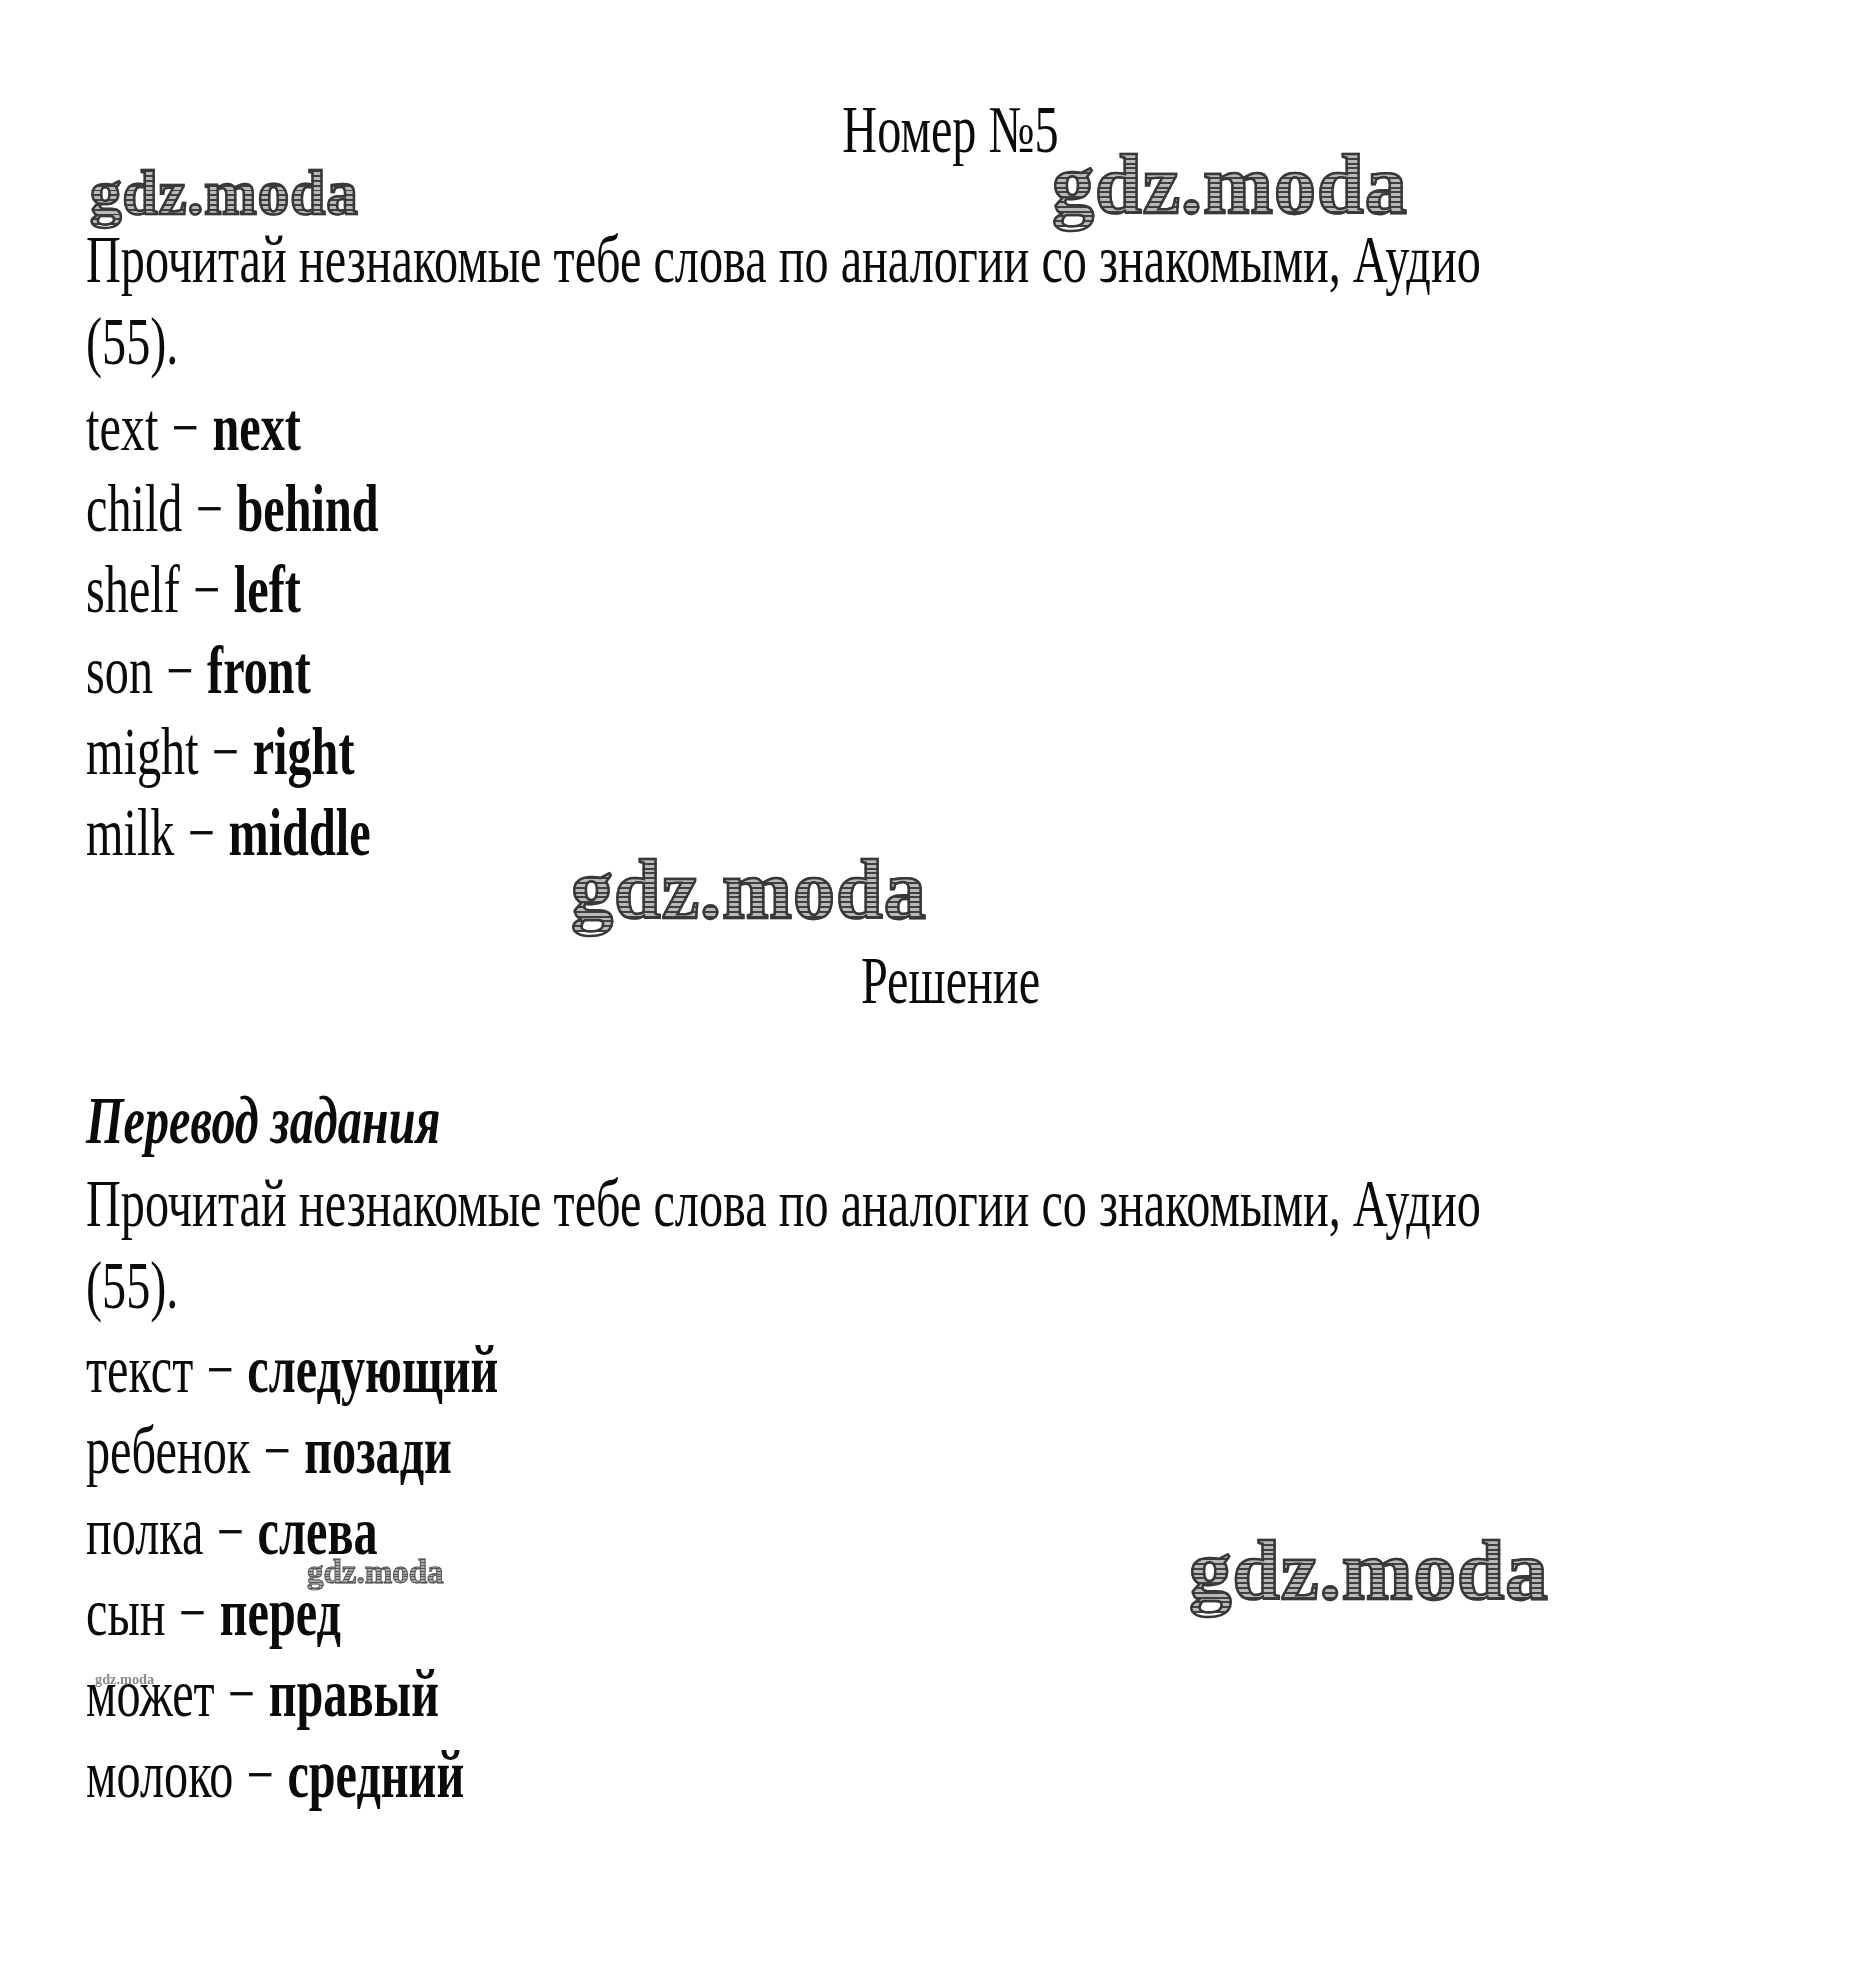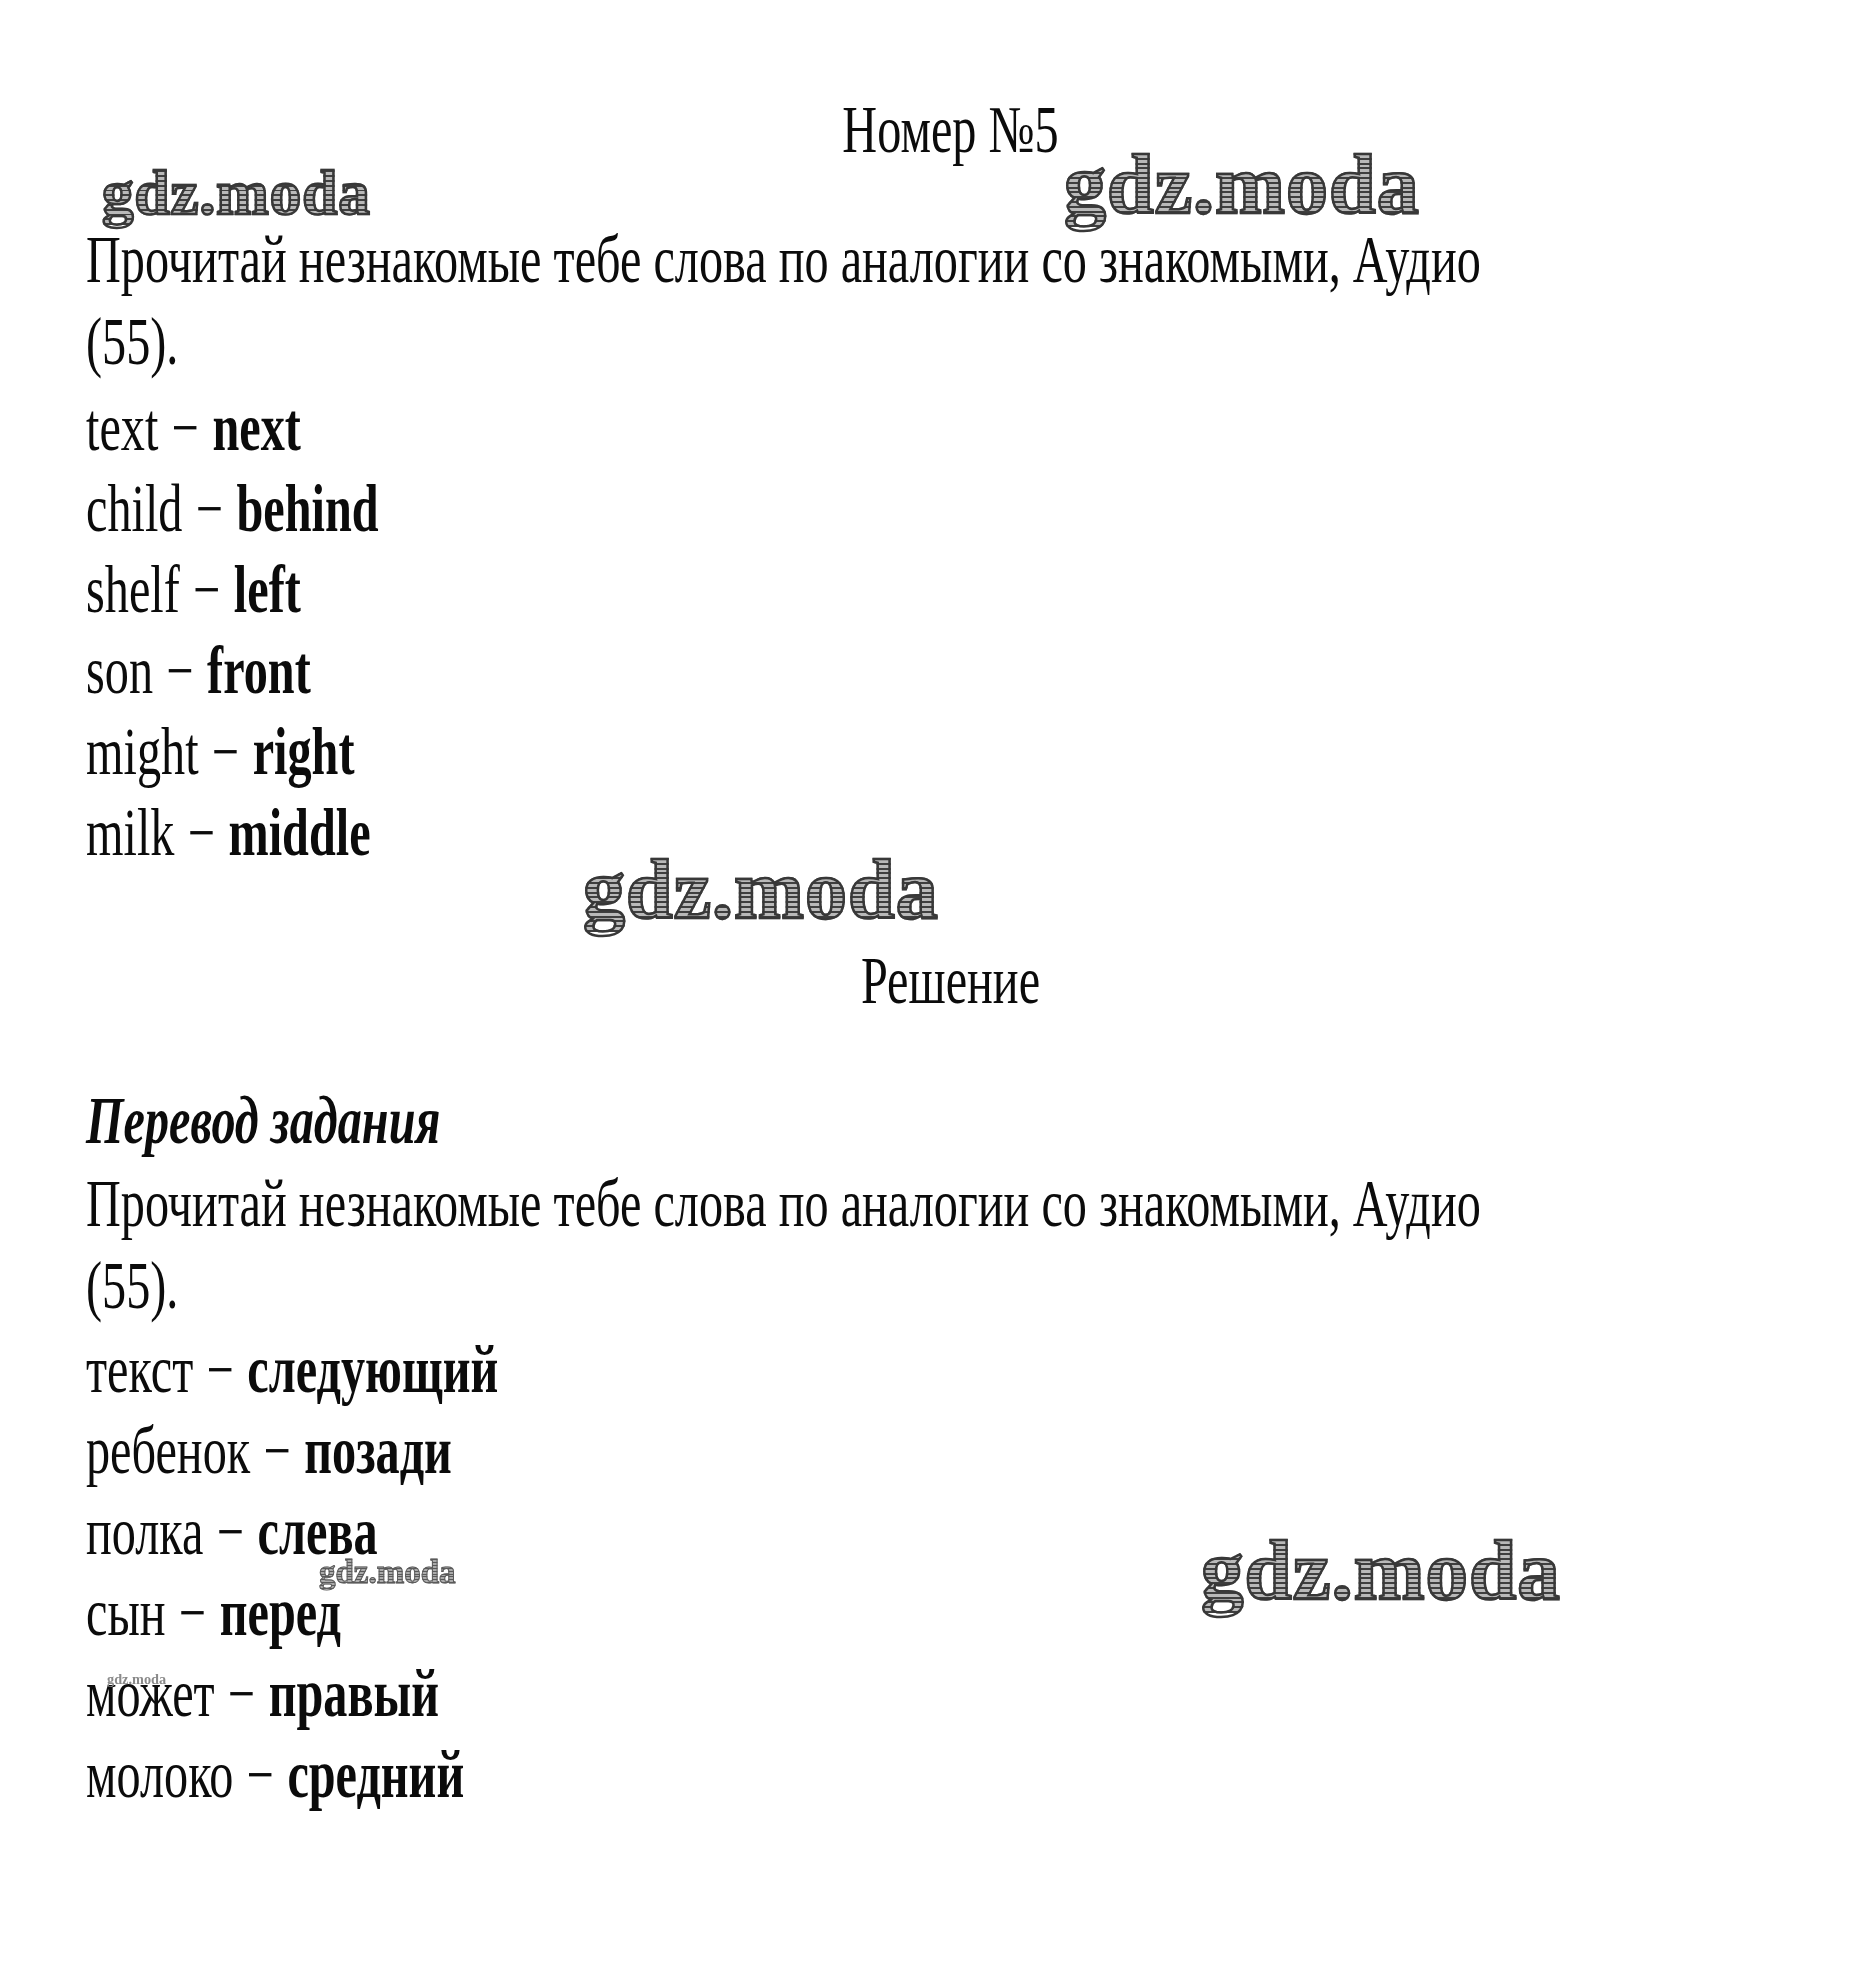--- a/index.html
+++ b/index.html
@@ -50,21 +50,21 @@
   }
 
   
   .wm {
     position: absolute;
     font-family: "Liberation Serif", "DejaVu Serif", serif;
     font-weight: 700; line-height: 1; white-space: nowrap;
     letter-spacing: 1px;
     color: transparent;
     background-image: repeating-linear-gradient(0deg, #3f3f3f 0px, #3f3f3f 1.9px, #b9b9b9 1.9px, #b9b9b9 4.8px);
-    -webkit-background-clip: text; background-clip: text; margin-left: 12px;
+    -webkit-background-clip: text; background-clip: text;
     -webkit-text-stroke: 2.5px #383838;
   }
   .wm-top-left     { left: 90px;   top: 162px;  font-size: 63px; }
   .wm-top-right    { left: 1052px; top: 143px;  font-size: 84px; }
   .wm-center       { left: 571px;  top: 848px;  font-size: 84px; }
   .wm-bottom-right { left: 1189px; top: 1528px; font-size: 85px; }
   .wm-small {
     left: 307px; top: 1556px; font-size: 33px; letter-spacing: 0;
     -webkit-text-stroke: 1px #5c5c5c;
     background-image: repeating-linear-gradient(0deg, #5a5a5a 0px, #5a5a5a 1px, #ababab 1px, #ababab 2.9px);

